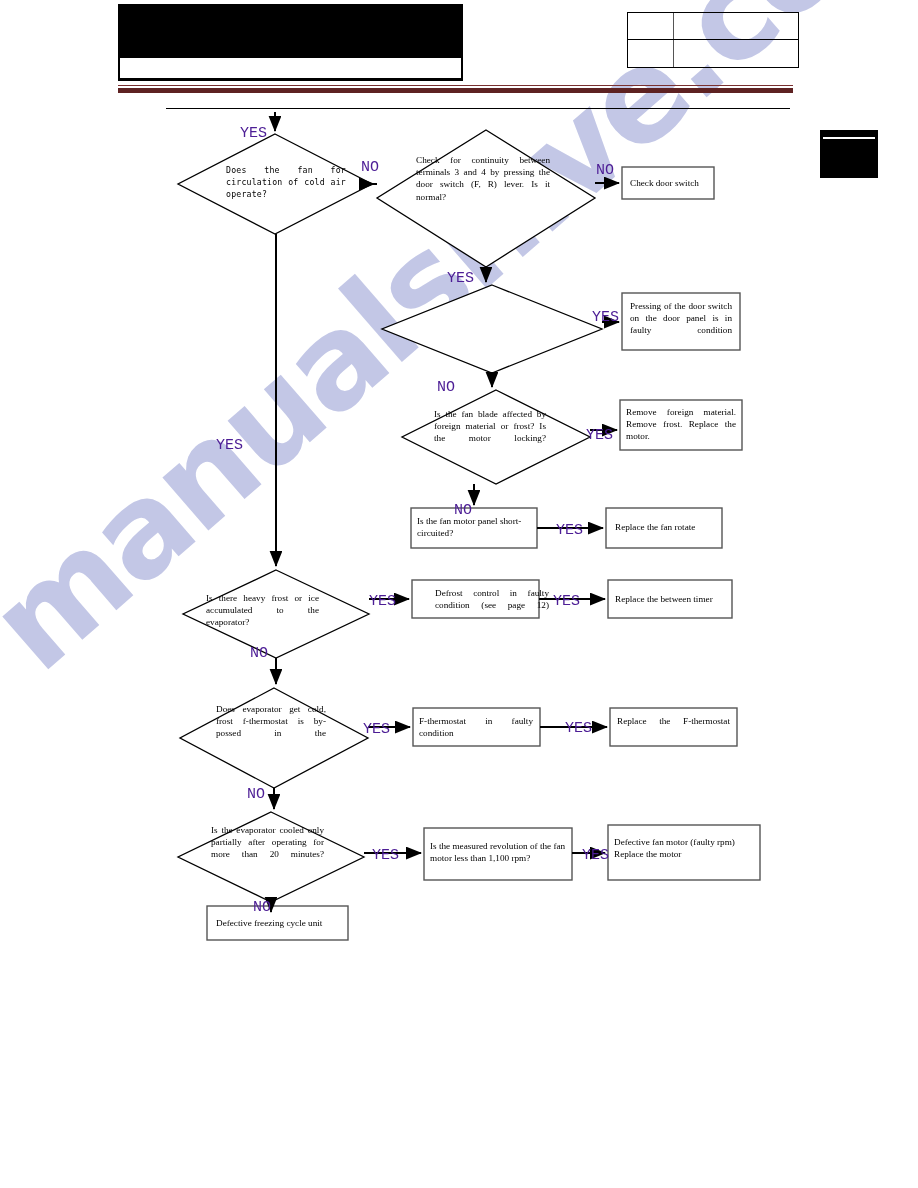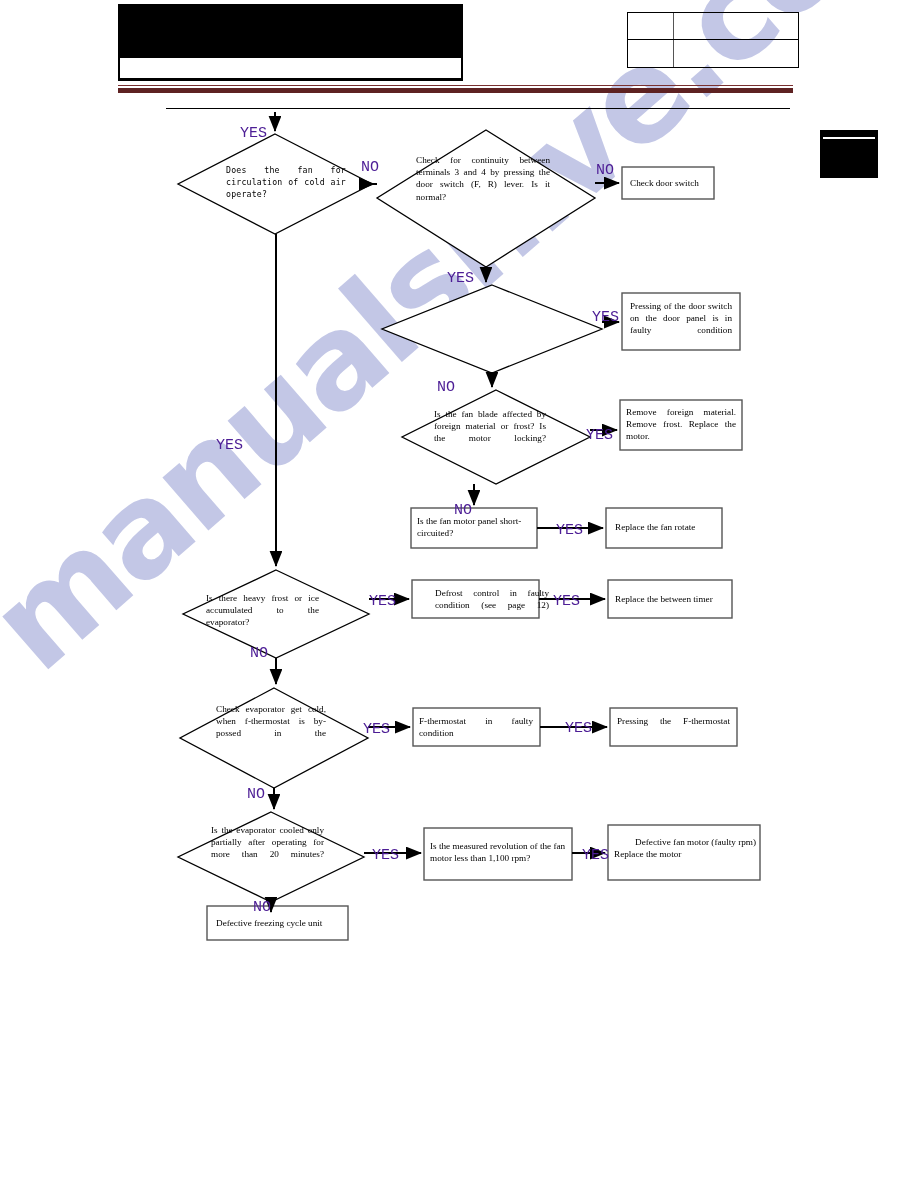--- a/index.html
+++ b/index.html
@@ -331,31 +331,31 @@
   <div class="txt left" style="left:417px; top:515px; width:118px;">Is the fan motor panel short-circuited?</div>
 
   <div class="txt left" style="left:615px; top:521px; width:104px;">Replace the fan rotate</div>
 
   <div class="txt" style="left:206px; top:592px; width:113px;">Is there heavy frost or ice accumulated to the evaporator?</div>
 
   <div class="txt" style="left:418px; top:587px; width:114px;margin-left:17px;">Defrost control in faulty condition (see page 12)</div>
 
   <div class="txt left" style="left:615px; top:593px; width:114px;">Replace the between timer</div>
 
-  <div class="txt" style="left:216px; top:703px; width:110px;">Check evaporator get cold, when f-thermostat is by-possed in the</div>
+  <div class="txt" style="left:216px; top:703px; width:110px;">Does evaporator get cold, frost f-thermostat is by-possed in the</div>
 
   <div class="txt" style="left:419px; top:715px; width:114px;">F-thermostat in faulty condition</div>
 
-  <div class="txt" style="left:617px; top:715px; width:113px;">Pressing the F-thermostat</div>
+  <div class="txt" style="left:617px; top:715px; width:113px;">Replace the F-thermostat</div>
 
   <div class="txt" style="left:211px; top:824px; width:113px;">Is the evaporator cooled only partially after operating for more than 20 minutes?</div>
 
   <div class="txt left" style="left:430px; top:840px; width:138px;">Is the measured revolution of the fan motor less than 1,100 rpm?</div>
 
-  <div class="txt left" style="left:614px; top:836px; width:142px;text-align:right;">Defective fan motor (faulty rpm) Replace the motor</div>
+  <div class="txt left" style="left:614px; top:836px; width:142px;">Defective fan motor (faulty rpm) Replace the motor</div>
 
   <div class="txt left" style="left:216px; top:917px; width:128px;">Defective freezing cycle unit</div>
 
   <div class="label" style="left:240px; top:118px;">YES</div>
   <div class="label" style="left:361px; top:152px;">NO</div>
   <div class="label" style="left:596px; top:155px;">NO</div>
   <div class="label" style="left:447px; top:263px;">YES</div>
   <div class="label" style="left:592px; top:302px;">YES</div>
   <div class="label" style="left:437px; top:372px;">NO</div>
   <div class="label" style="left:586px; top:420px;">YES</div>

